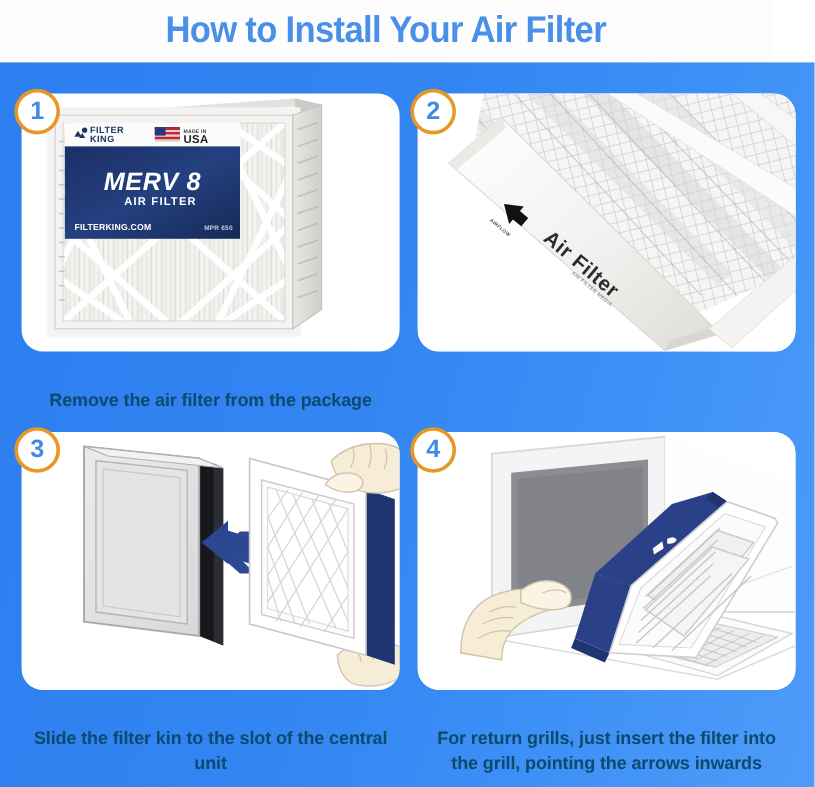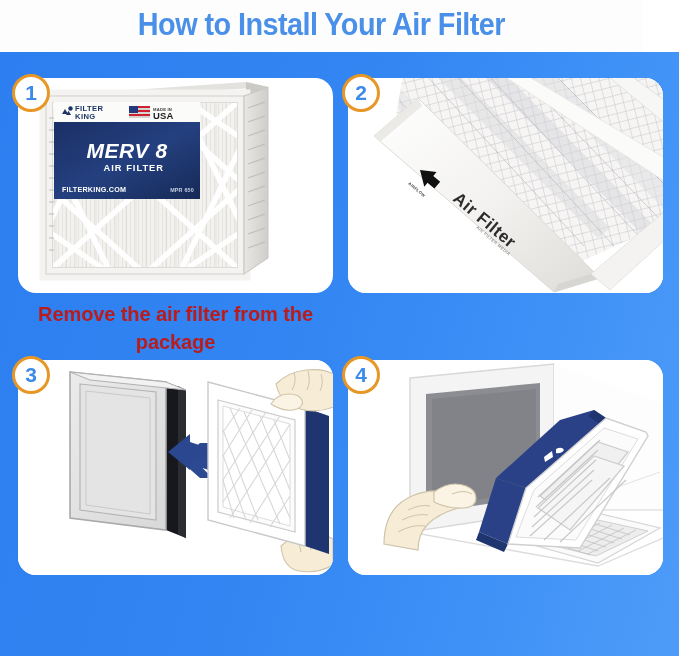--- a/index.html
+++ b/index.html
@@ -78,25 +78,26 @@
     font-size: 21px;
     font-weight: bold;
     color: #3d8ae8;
     line-height: 1;
     padding-bottom: 2px;
   }
   .caption {
     position: absolute;
     text-align: center;
     font-family: "Liberation Sans", sans-serif;
-    font-size: 20px;
+    font-size: 15px;
     font-weight: bold;
-    color: #b91c1c;
+    color: #0c4a6e;
     line-height: 1.42;
     letter-spacing: -0.1px;
+    margin-top: 23px;
   }
 
   
   .art { position: absolute; left: 0; top: 0; }
 </style>
 </head>
 <body>
 
 <div id="page">
 
@@ -416,20 +417,21 @@
             </g>
           </g>
         </g>
       </svg>
     </div>
 
     <div class="badge" style="left:-6px; top:-4px;">
       <span class="badge-num">3</span>
     </div>
 
+    <div class="caption" style="left:8px; top:222px; width:299px;">Slide the filter kin to the slot of the central unit</div>
   </div>
 
   <div class="step" style="left:348px; top:360px; width:315px; height:290px;">
     <div class="card" style="width:315px; height:215px;">
       <svg class="art" width="315" height="215" viewBox="0 0 315 215">
         <rect x="0" y="0" width="315" height="215" fill="#ffffff"></rect>
 
         <g>
 
           <polygon points="62,18 206,4 206,150 62,172" fill="#f4f4f4" stroke="#d8d8d8" stroke-width="1.4"></polygon>
@@ -506,15 +508,16 @@
             </g>
           </g>
         </g>
       </svg>
     </div>
 
     <div class="badge" style="left:-6px; top:-4px;">
       <span class="badge-num">4</span>
     </div>
 
+    <div class="caption" style="left:8px; top:222px; width:299px;">For return grills, just insert the filter into the grill, pointing the arrows inwards</div>
   </div>
 
 </div>
 
 </body></html>

